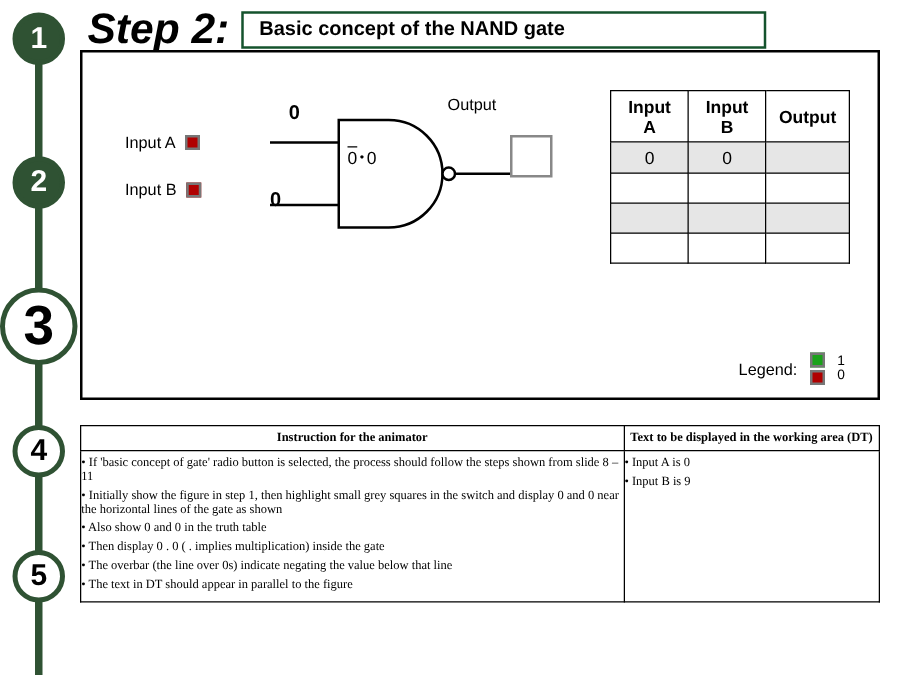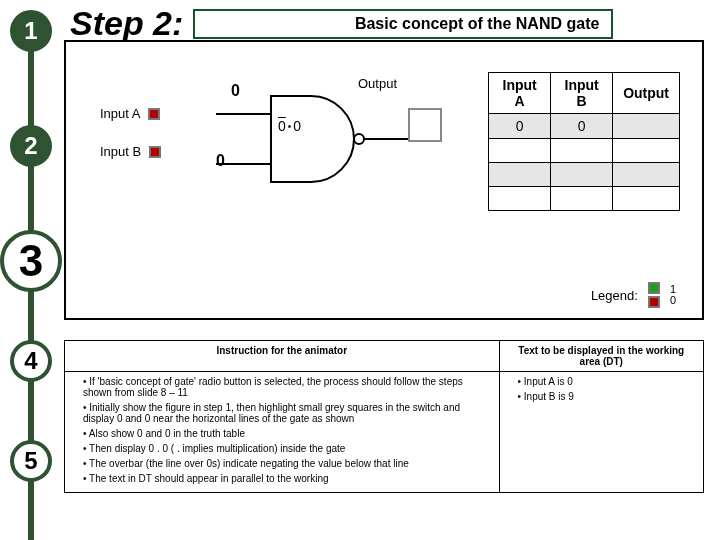--- a/index.html
+++ b/index.html
@@ -44,21 +44,20 @@
   .node5 { top: 440px; font-size: 24px; }
 
   
   .step-row {
     position: absolute;
     left: 70px;
     top: 4px;
     display: flex;
     align-items: center;
     gap: 10px;
-    text-align: right;
   }
   .step-label { font-size: 34px; font-weight: 800; font-style: italic; }
   .step-title-box {
     border: 2px solid #14532d;
     padding: 4px 12px;
     font-size: 16px;
     font-weight: 600;
     width: 420px;
   }
 
@@ -151,22 +150,23 @@
   .inst {
     position: absolute;
     left: 64px;
     top: 340px;
     width: 640px;
     border-collapse: collapse;
     font-size: 10px;
   }
   .inst th, .inst td {
     border: 1px solid #000;
-    padding: 4px 18px;
+    padding: 4px 0;
     vertical-align: top;
+    font-family: Liberation Serif, serif;
   }
   .inst th {
     font-weight: 700;
     text-align: center;
     font-size: 10px;
   }
   .inst .col1 { width: 68%; }
   .inst .col2 { width: 32%; }
   .inst ul { list-style: none; padding: 0; }
   .inst li { margin-bottom: 4px; }
@@ -284,21 +284,21 @@
     <th class="col2">Text to be displayed in the working area (DT)</th>
   </tr>
   <tr>
     <td class="col1">
       <ul>
         <li>If 'basic concept of gate' radio button is selected, the process should follow the steps shown from slide 8 – 11</li>
         <li>Initially show the figure in step 1, then highlight small grey squares in the switch and display 0 and 0 near the horizontal lines of the gate as shown</li>
         <li>Also show 0 and 0 in the truth table</li>
         <li>Then display 0 . 0 ( . implies multiplication) inside the gate</li>
         <li>The overbar (the line over 0s) indicate negating the value below that line</li>
-        <li>The text in DT should appear in parallel to the working</li>
+        <li>The text in DT should appear in parallel to the figure</li>
       </ul>
     </td>
     <td class="col2">
       <ul>
         <li>Input A is 0</li>
         <li>Input B is 9</li>
       </ul>
     </td>
   </tr>
 </tbody>

